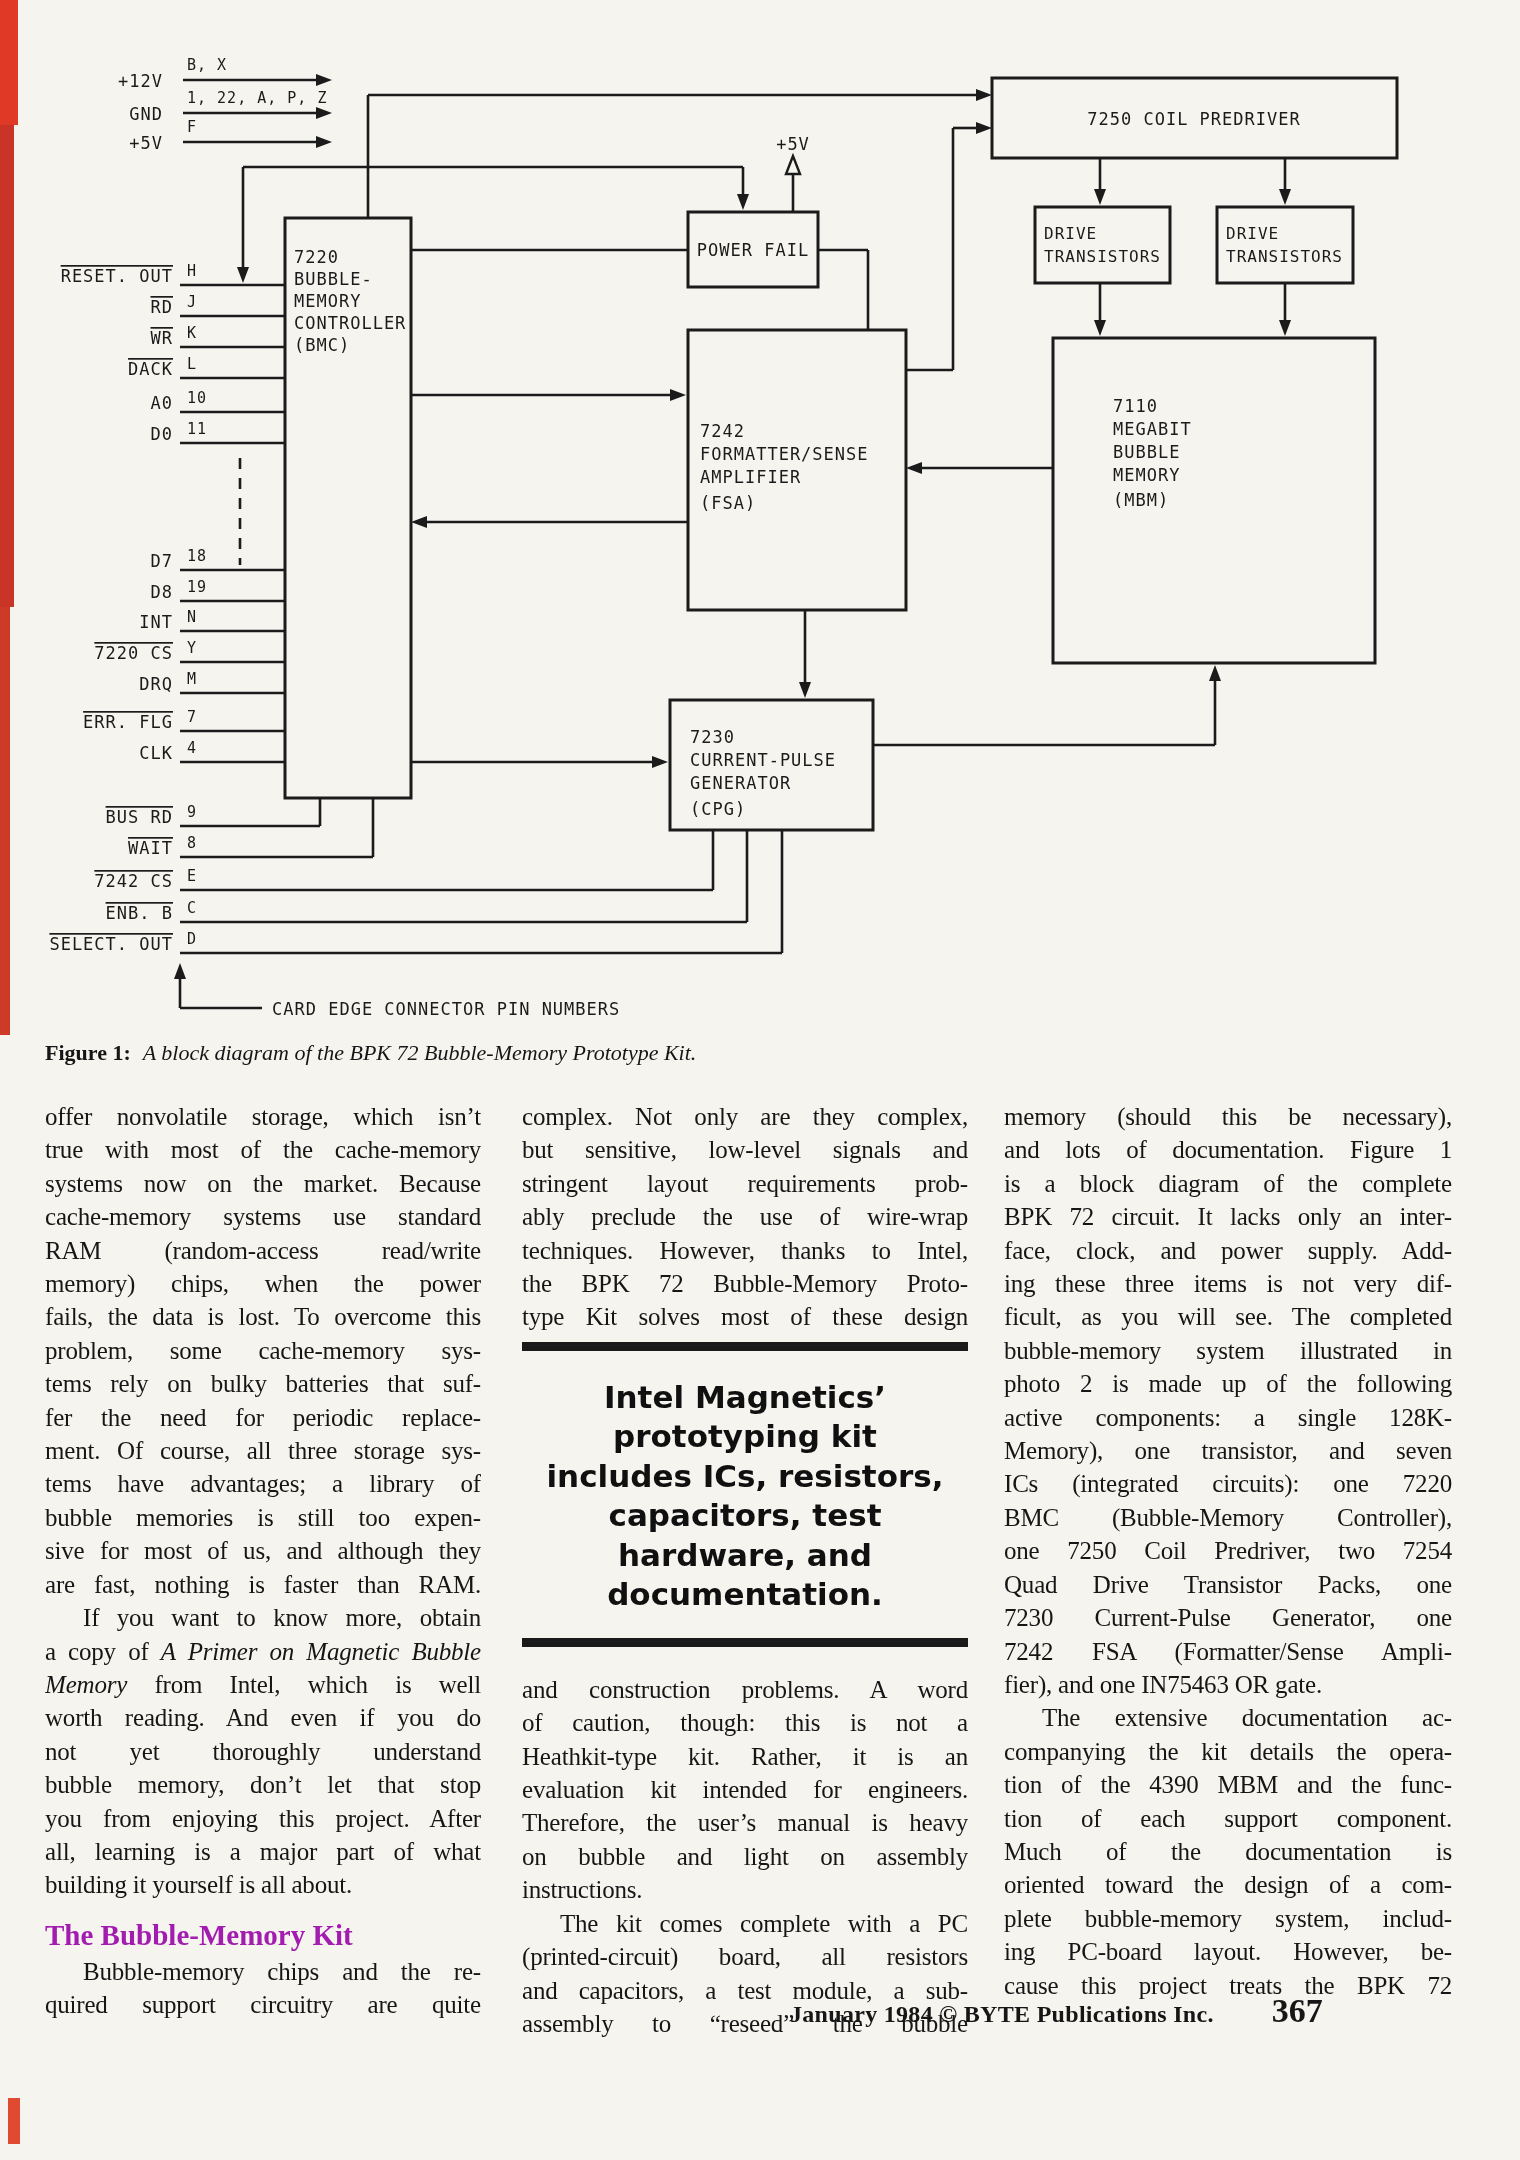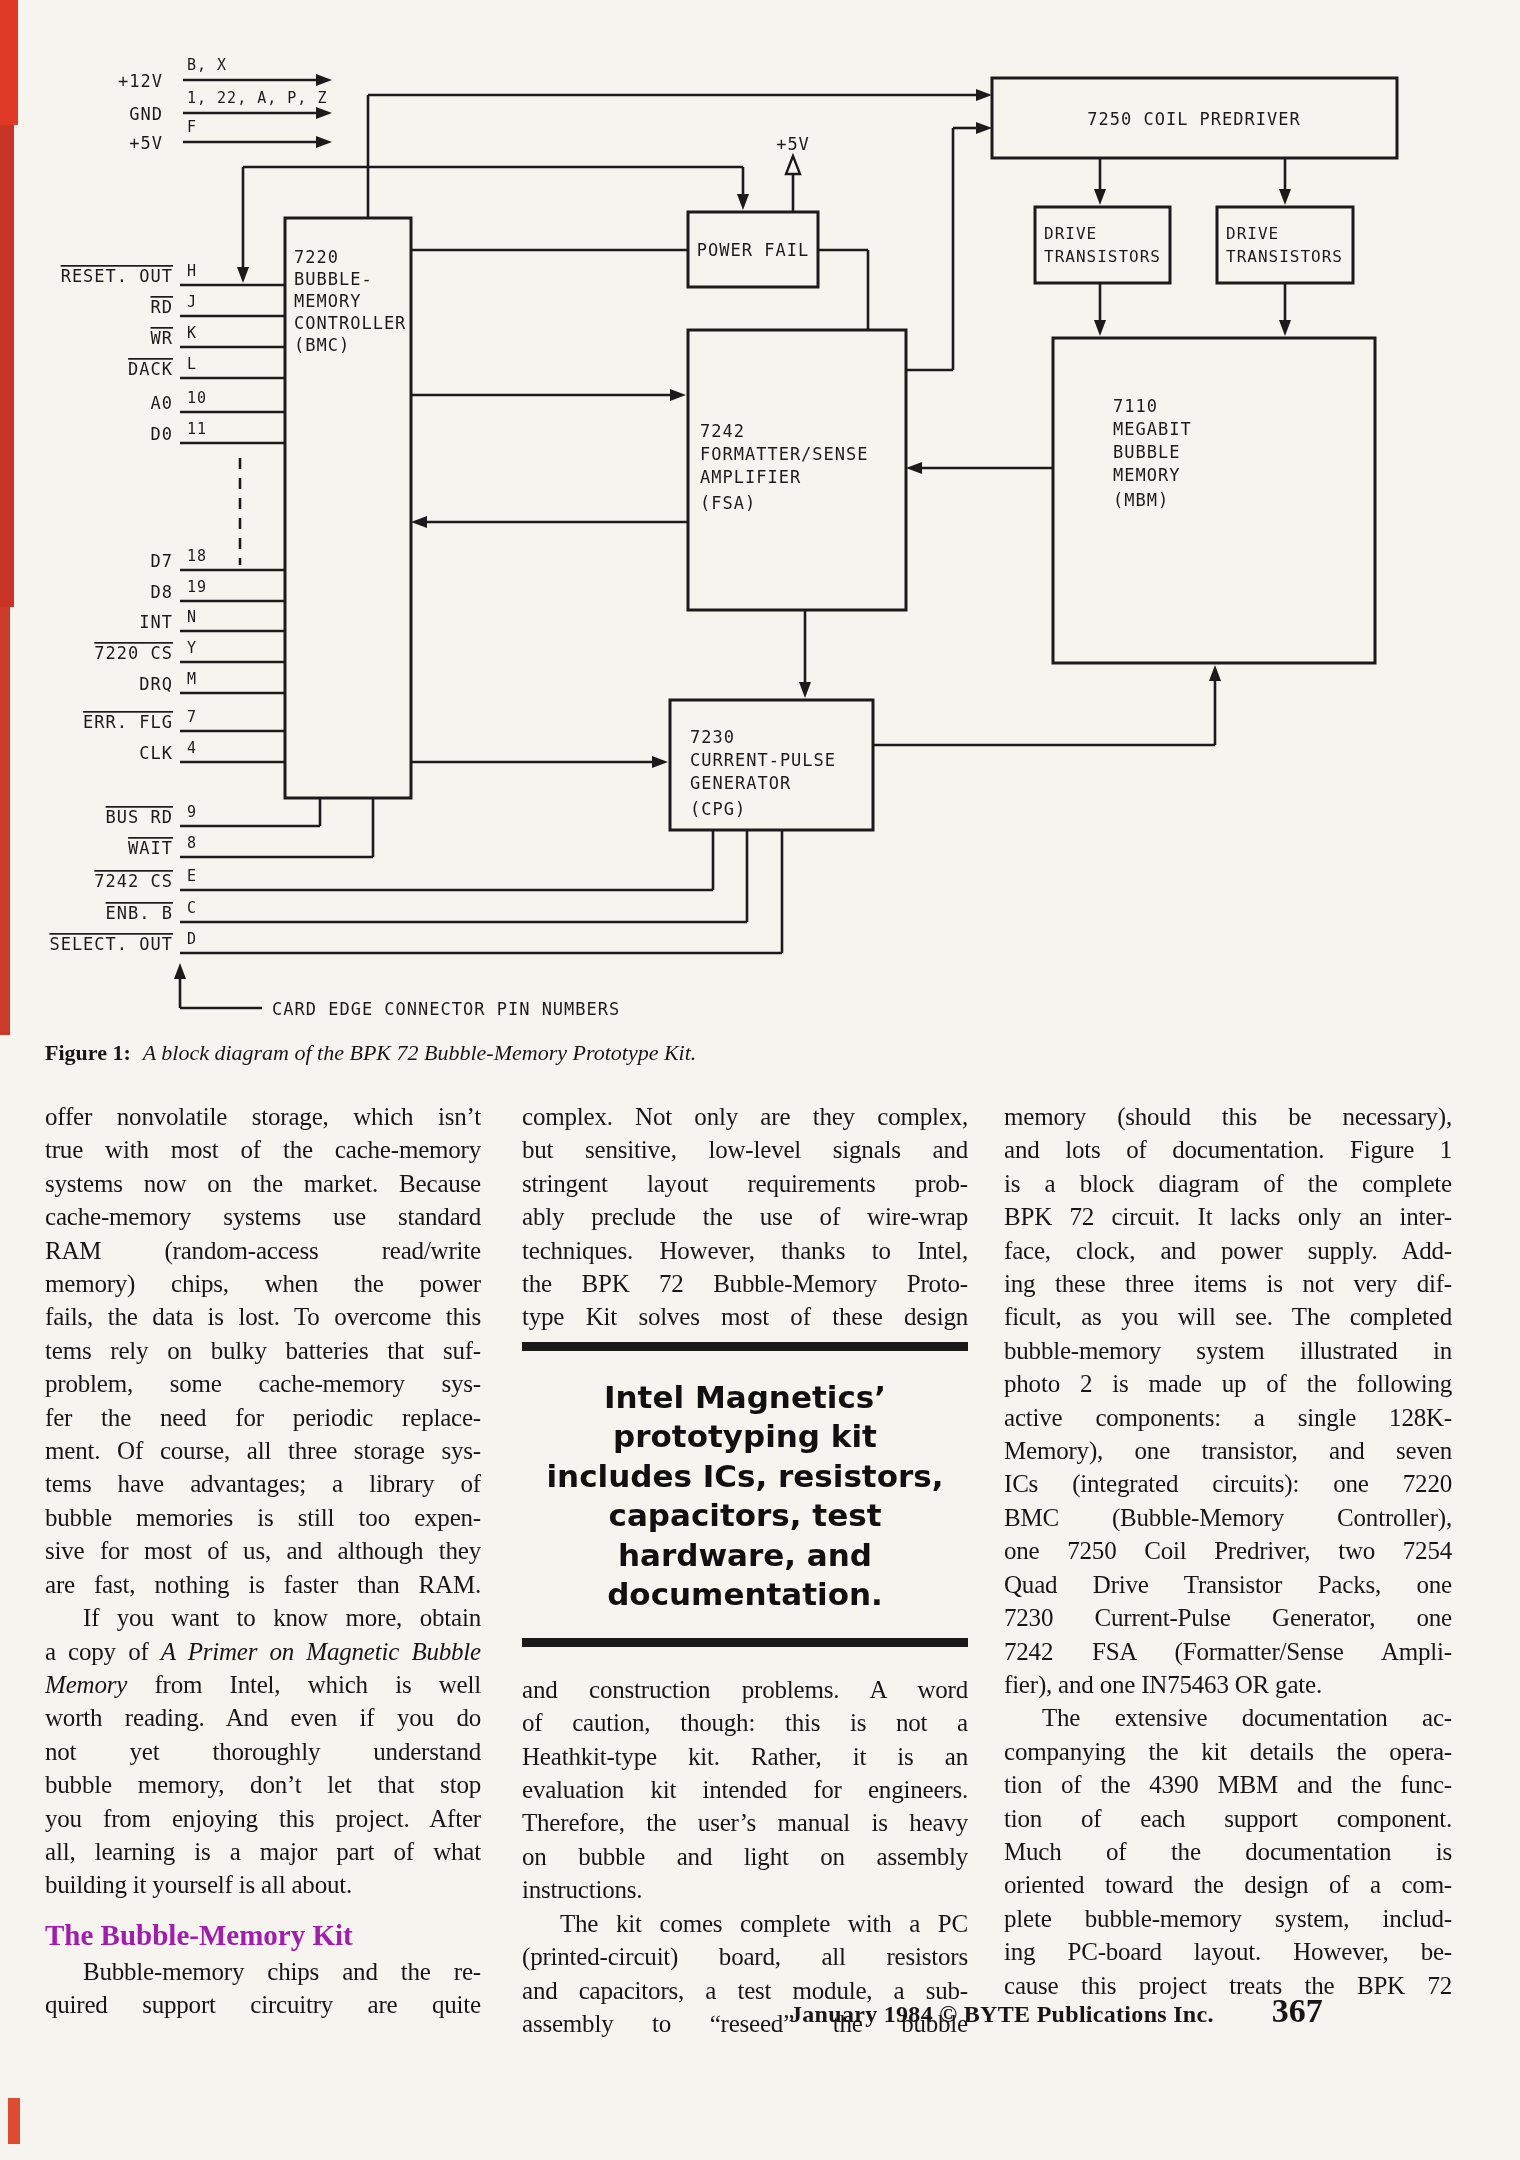--- a/index.html
+++ b/index.html
@@ -268,22 +268,22 @@
   </div>
 
   <div class="col" id="col1">
       <div class="jline">offer nonvolatile storage, which isn’t</div>
       <div class="jline">true with most of the cache-memory</div>
       <div class="jline">systems now on the market. Because</div>
       <div class="jline">cache-memory systems use standard</div>
       <div class="jline">RAM (random-access read/write</div>
       <div class="jline">memory) chips, when the power</div>
       <div class="jline">fails, the data is lost. To overcome this</div>
+      <div class="jline">problem, some cache-memory sys-</div>
       <div class="jline">tems rely on bulky batteries that suf-</div>
-      <div class="jline">problem, some cache-memory sys-</div>
       <div class="jline">fer the need for periodic replace-</div>
       <div class="jline">ment. Of course, all three storage sys-</div>
       <div class="jline">tems have advantages; a library of</div>
       <div class="jline">bubble memories is still too expen-</div>
       <div class="jline">sive for most of us, and although they</div>
       <div class="jline">are fast, nothing is faster than RAM.</div>
       <div class="jline ind">If you want to know more, obtain</div>
       <div class="jline"><span>a copy of </span><i>A Primer on Magnetic Bubble</i></div>
       <div class="jline"><i>Memory</i><span> from Intel, which is well</span></div>
       <div class="jline">worth reading. And even if you do</div>

